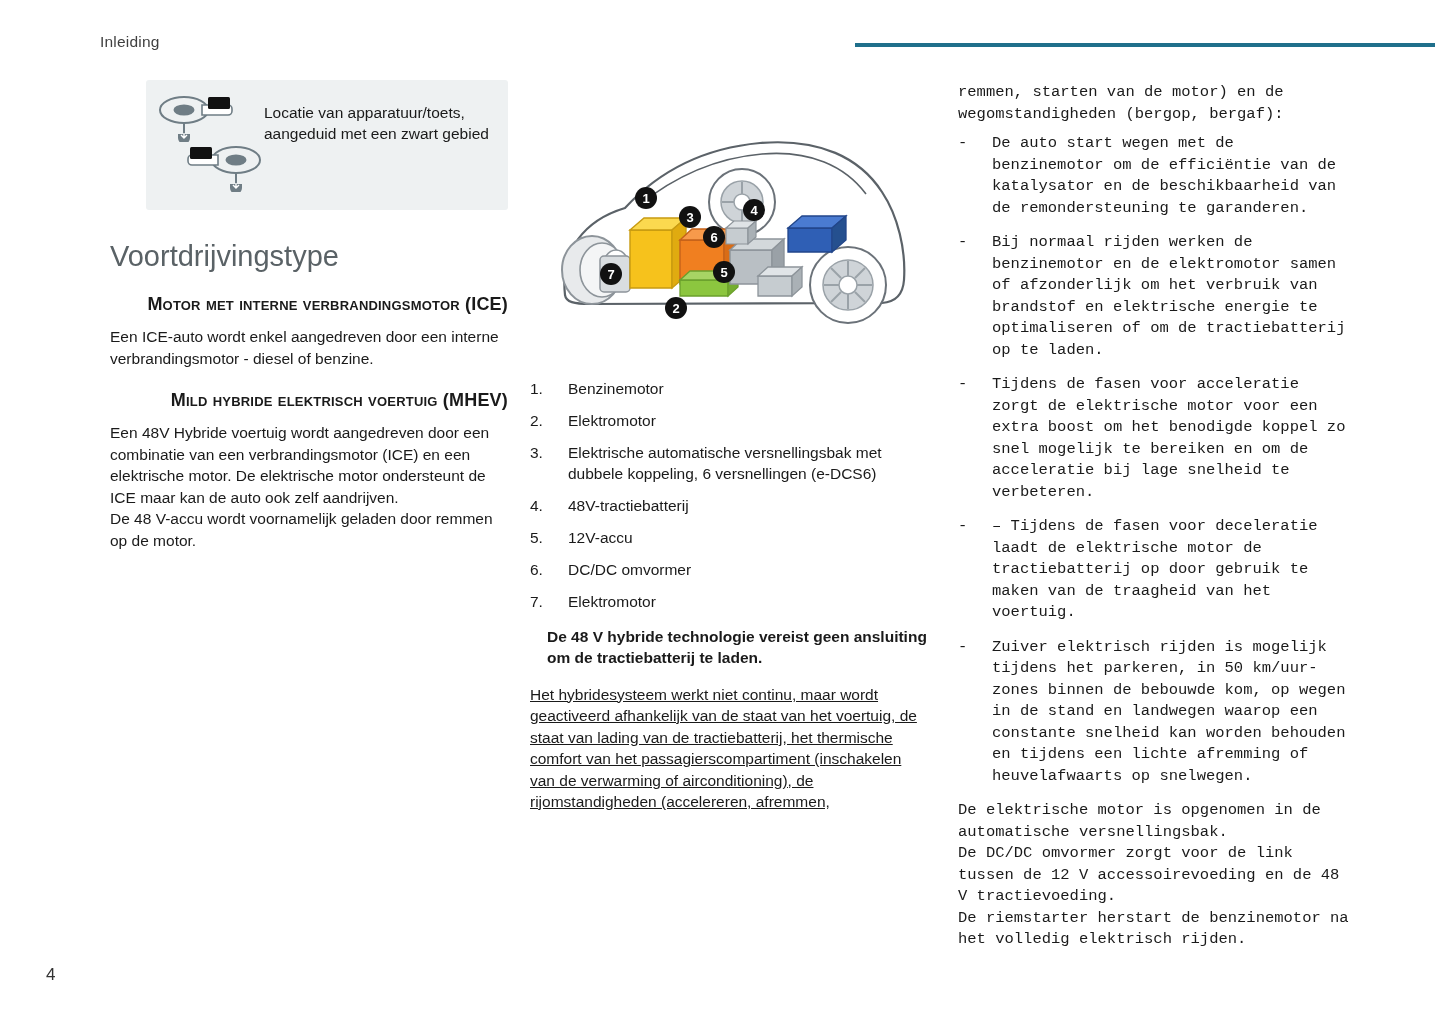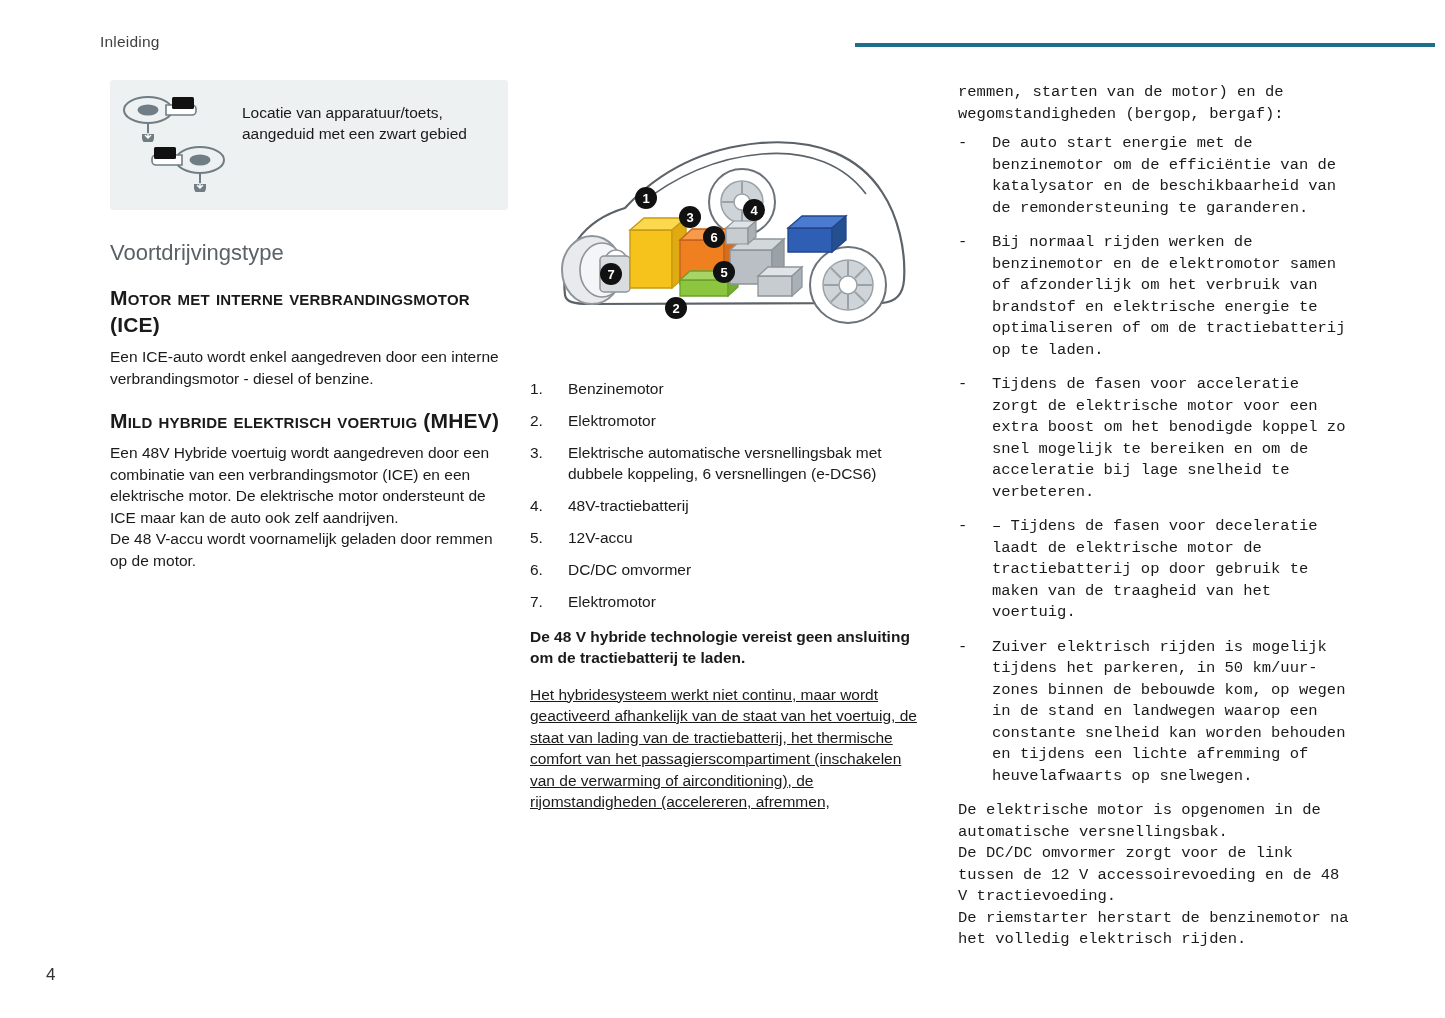--- a/index.html
+++ b/index.html
@@ -30,57 +30,58 @@
   }
 
   
   .col1{position:absolute;left:110px;top:80px;width:398px;}
 
   .note-box{
     background:#eef1f2;
     border-radius:3px;
     padding:14px 12px 16px 12px;
     display:flex;
-    gap:14px;
     min-height:112px;
     box-sizing:border-box;
+    margin-left:36px;
   }
   .note-icons{width:106px;flex:0 0 106px;position:relative;height:100px;}
   .note-text{
     font-size:15.5px;line-height:21px;color:#1a1a1a;
     padding-top:8px;
   }
 
   .h1{
-    font-size:22px;color:#5a6266;font-weight:400;
+    font-size:29px;color:#5a6266;font-weight:400;
     margin:30px 0 6px 0;letter-spacing:0px;
   }
   .h2{
-    font-size:21px;color:#1a1a1a;font-weight:bold;
+    font-size:18px;color:#1a1a1a;font-weight:bold;
     font-variant:small-caps;
     letter-spacing:.2px;
     line-height:27px;
     margin:18px 0 8px 0;
+    text-align:right;
   }
   .para{
     font-size:15.5px;line-height:21.5px;margin:0 0 0 0;
   }
   .para + .para{margin-top:0;}
 
   
   .col2{position:absolute;left:530px;top:80px;width:400px;}
   .figure{position:relative;width:400px;height:290px;}
   .fig-caption-list{margin-top:8px;}
   .num-item{
     display:flex;font-size:15.5px;line-height:21px;margin-bottom:11px;
   }
   .num-item .n{width:38px;flex:0 0 38px;}
   .num-item .t{flex:1;}
   .bold-para{
-    font-size:15.5px;line-height:21px;font-weight:bold;margin-top:14px;
+    font-size:15.5px;line-height:21px;font-weight:bold;margin-top:14px;margin-left:17px;
   }
   .col2 .para{margin-top:6px;text-decoration:underline;}
 
   
   .col3{position:absolute;left:958px;top:82px;width:392px;font-family:Liberation Mono, monospace;}
   .col3 .para{font-size:15.5px;line-height:21.5px;}
   .dash-list{margin:8px 0 0 0;}
   .dash-item{
     display:flex;font-size:15.5px;line-height:21.5px;margin-bottom:13px;
   }
@@ -269,21 +270,21 @@
     <p class="bold-para">De 48 V hybride technologie vereist geen ansluiting om de tractiebatterij te laden.</p>
     <p class="para">Het hybridesysteem werkt niet continu, maar wordt geactiveerd afhankelijk van de staat van het voertuig, de staat van lading van de tractiebatterij, het thermische comfort van het passagierscompartiment (inschakelen van de verwarming of airconditioning), de rijomstandigheden (accelereren, afremmen,</p>
   </div>
 
   <div class="col3">
     <p class="para">remmen, starten van de motor) en de wegomstandigheden (bergop, bergaf):</p>
 
     <div class="dash-list">
       <div class="dash-item">
         <div class="d">-</div>
-        <div class="t">De auto start energie met de benzinemotor om de efficiëntie van de katalysator en de beschikbaarheid van de remondersteuning te garanderen.</div>
+        <div class="t">De auto start wegen met de benzinemotor om de efficiëntie van de katalysator en de beschikbaarheid van de remondersteuning te garanderen.</div>
       </div>
       <div class="dash-item">
         <div class="d">-</div>
         <div class="t">Bij normaal rijden werken de benzinemotor en de elektromotor samen of afzonderlijk om het verbruik van brandstof en elektrische energie te optimaliseren of om de tractiebatterij op te laden.</div>
       </div>
       <div class="dash-item">
         <div class="d">-</div>
         <div class="t">Tijdens de fasen voor acceleratie zorgt de elektrische motor voor een extra boost om het benodigde koppel zo snel mogelijk te bereiken en om de acceleratie bij lage snelheid te verbeteren.</div>
       </div>
       <div class="dash-item">

